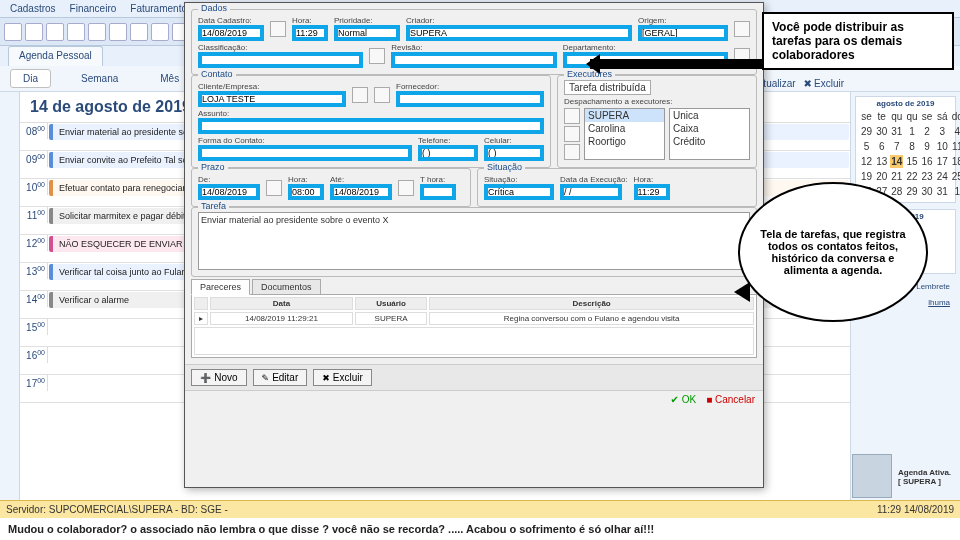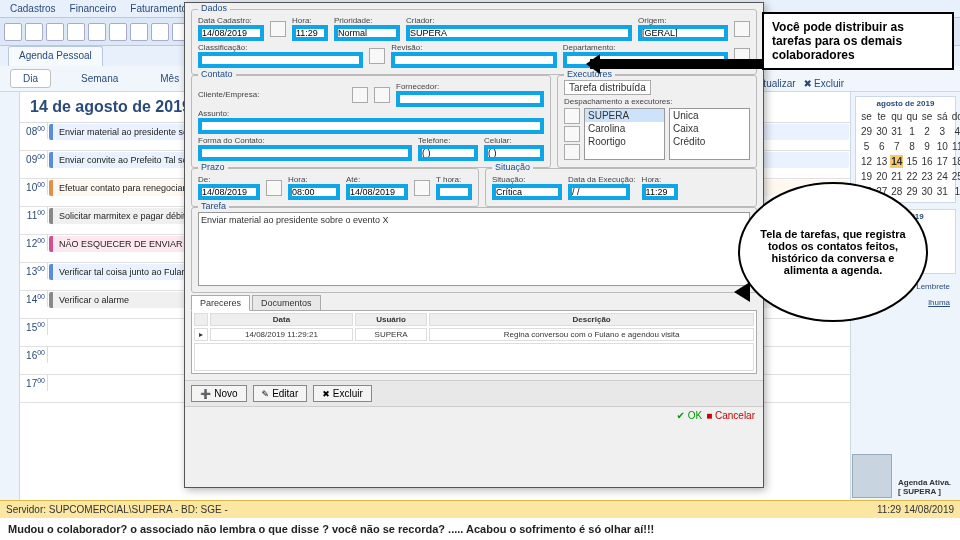--- a/index.html
+++ b/index.html
@@ -44,43 +44,43 @@
 .grp>.ttl{position:absolute;top:-7px;left:6px;background:#f0f0f0;padding:0 3px;color:#1a4a8a;font-size:9px}
 .row{display:flex;gap:6px;align-items:center;margin-top:2px}
 .lbl{font-size:8px;color:#444;display:block}
 input[type=text],select{height:16px;border:4px solid #0ea5e9;background:#fff;font-size:9px;padding:0 0}
 .ico-sm{width:16px;height:16px;border:1px solid #aaa;background:#f8f8f8;display:inline-block}
 .two-col{display:flex;gap:6px}
 .two-col>.grp{flex:1}
 .list-box{height:52px;border:1px solid #999;background:#fff;overflow:auto;font-size:9px}
 .list-box div{padding:1px 3px}
 .list-box div.sel{background:#cde3fb}
-.txt-area{height:74px;border:1px solid #999;background:#fff;width:100%;padding:2px;font-size:9px}
+.txt-area{height:58px;border:1px solid #999;background:#fff;width:100%;padding:2px;font-size:9px}
 .parecer-tabs{display:flex;gap:2px;margin-top:2px}
 .parecer-tabs .pt{padding:2px 8px;border:1px solid #aaa;background:#e8e8e8;font-size:9px}
 .parecer-tabs .pt.active{background:#fff;border-bottom-color:#fff}
 .parecer-table{border:1px solid #aaa;background:#fff;height:56px;width:100%;margin-top:-1px}
 .parecer-table th,.parecer-table td{border:1px solid #ddd;font-size:8px;padding:1px 3px;text-align:center}
 .parecer-table th{background:#eee}
 .modal-btnbar{display:flex;gap:6px;padding:4px 6px;border-top:1px solid #ccc;background:#e8e8e8}
 .btn{padding:2px 8px;border:1px solid #888;background:#f4f4f4;font-size:9px;display:flex;align-items:center;gap:3px}
-.modal-status{height:18px;background:#f0f0f0;border-top:1px solid #ccc;display:flex;align-items:center;justify-content:flex-end;gap:4px;padding:0 8px;font-size:9px}
+.modal-status{height:18px;background:#f0f0f0;border-top:1px solid #ccc;display:flex;align-items:center;justify-content:flex-end;gap:10px;padding:0 8px;font-size:9px}
 
 
 .callout1{position:absolute;top:12px;right:6px;width:192px;background:#fff;border:2px solid #000;padding:6px 8px;font-size:12px;font-weight:bold;z-index:80}
 .arrow1{position:absolute;top:54px;left:590px;width:196px;height:18px;z-index:79}
 .arrow1::before{content:"";position:absolute;left:0;top:5px;right:14px;height:10px;background:#000}
 .arrow1::after{content:"";position:absolute;left:-14px;top:0;border:10px solid transparent;border-right:14px solid #000}
 .callout2{position:absolute;top:182px;right:32px;width:190px;height:140px;background:#fff;border:2px solid #000;border-radius:50%;display:flex;align-items:center;justify-content:center;text-align:center;padding:16px;font-size:11px;font-weight:bold;z-index:80}
 .callout2::after{content:"";position:absolute;left:-16px;bottom:18px;border:10px solid transparent;border-right:16px solid #000}
 
 .right-actions{display:flex;gap:8px;position:absolute;top:78px;right:116px;font-size:9px;color:#2a4a7a}
 .right-actions span{display:flex;align-items:center;gap:2px}
 .avatar{position:absolute;right:68px;bottom:42px;width:40px;height:44px;background:#c8d4e0;border:1px solid #9ab}
-.agenda-info{position:absolute;right:6px;bottom:44px;width:56px;font-size:8px;font-weight:bold;color:#333}
+.agenda-info{position:absolute;right:6px;bottom:54px;width:56px;font-size:8px;font-weight:bold;color:#333}
 .link-hist{position:absolute;right:10px;top:298px;font-size:8px;color:#2a4a7a;text-decoration:underline}
 .lembrete{position:absolute;right:10px;top:282px;font-size:8px;color:#2a4a7a}
 </style>
 </head>
 <body>
 
 <div class="menubar">
   <span>Cadastros</span>
   <span>Financeiro</span>
   <span>Faturamento</span>
@@ -256,21 +256,21 @@
         <div style="flex:1"><span class="lbl">Revisão:</span><input type="text" style="width: 100%;"></div>
         <div style="flex:1"><span class="lbl">Departamento:</span><input type="text" style="width: 100%;"></div>
         <span class="ico-sm"></span>
       </div>
     </div>
 
     <div class="two-col">
       <div class="grp">
         <span class="ttl">Contato</span>
         <div class="row">
-          <div style="flex:1"><span class="lbl">Cliente/Empresa:</span></div>
+          <div style="flex:1"><span class="lbl">Cliente/Empresa:</span><input type="text" style="width: 100%;" value="LOJA TESTE"></div>
           <span class="ico-sm"></span>
             <span class="ico-sm"></span>
           <div style="flex:1"><span class="lbl">Fornecedor:</span><input type="text" style="width: 100%;"></div>
         </div>
         <div class="row">
           <div style="flex:1"><span class="lbl">Assunto:</span><input type="text" style="width: 100%;"></div>
         </div>
         <div class="row">
           <div style="flex:1"><span class="lbl">Forma do Contato:</span><input type="text" style="width: 100%;"></div>
           <div><span class="lbl">Telefone:</span><input type="text" style="width: 60px;" value="( )"></div>
@@ -300,21 +300,21 @@
         </div>
       </div>
     </div>
 
     <div class="two-col">
       <div class="grp">
         <span class="ttl">Prazo</span>
         <div class="row">
           <div><span class="lbl">De:</span><input type="text" style="width: 62px;" value="14/08/2019"></div>
           <span class="ico-sm"></span>
-          <div><span class="lbl">Hora:</span><input type="text" style="width: 52px;" value="08:00"></div>
+          <div><span class="lbl">Hora:</span><input type="text" style="width: 36px;" value="08:00"></div>
           <div><span class="lbl">Até:</span><input type="text" style="width: 62px;" value="14/08/2019"></div>
           <span class="ico-sm"></span>
           <div><span class="lbl">T hora:</span><input type="text" style="width: 36px;"></div>
         </div>
       </div>
       <div class="grp">
         <span class="ttl">Situação</span>
         <div class="row">
           <div><span class="lbl">Situação:</span><input type="text" style="width: 70px;" value="Crítica"></div>
           <div><span class="lbl">Data da Execução:</span><input type="text" style="width: 62px;" value="/ /"></div>

